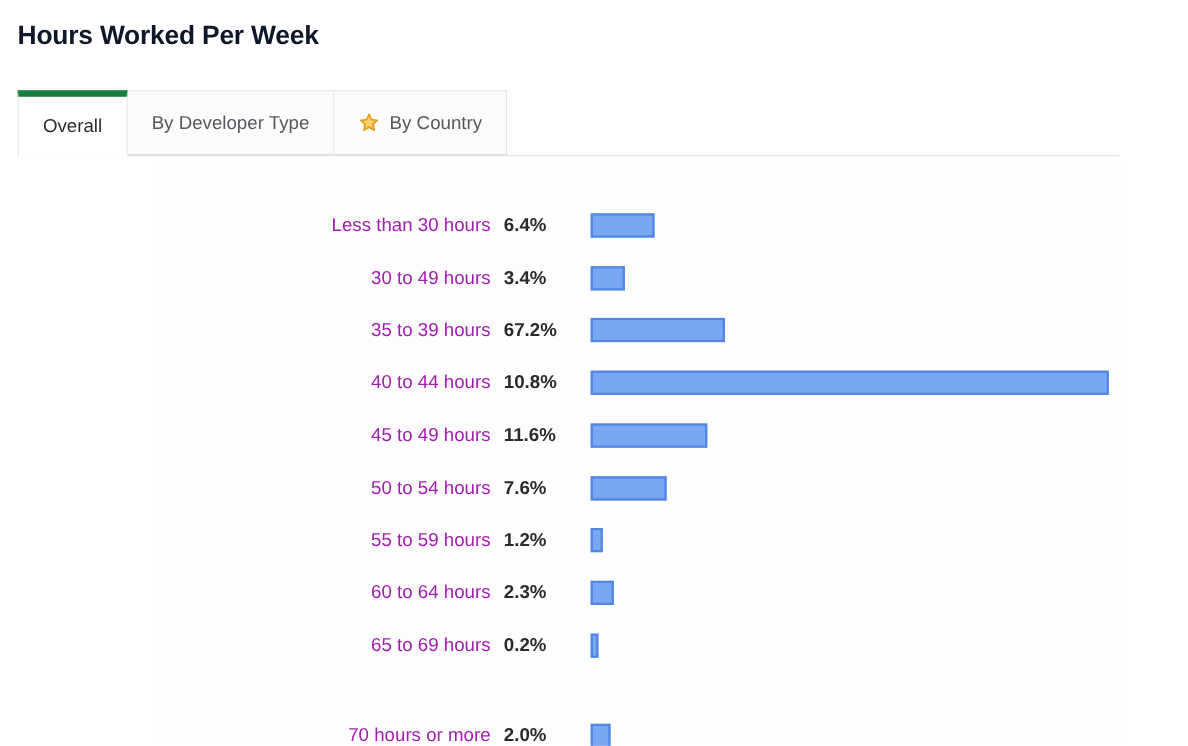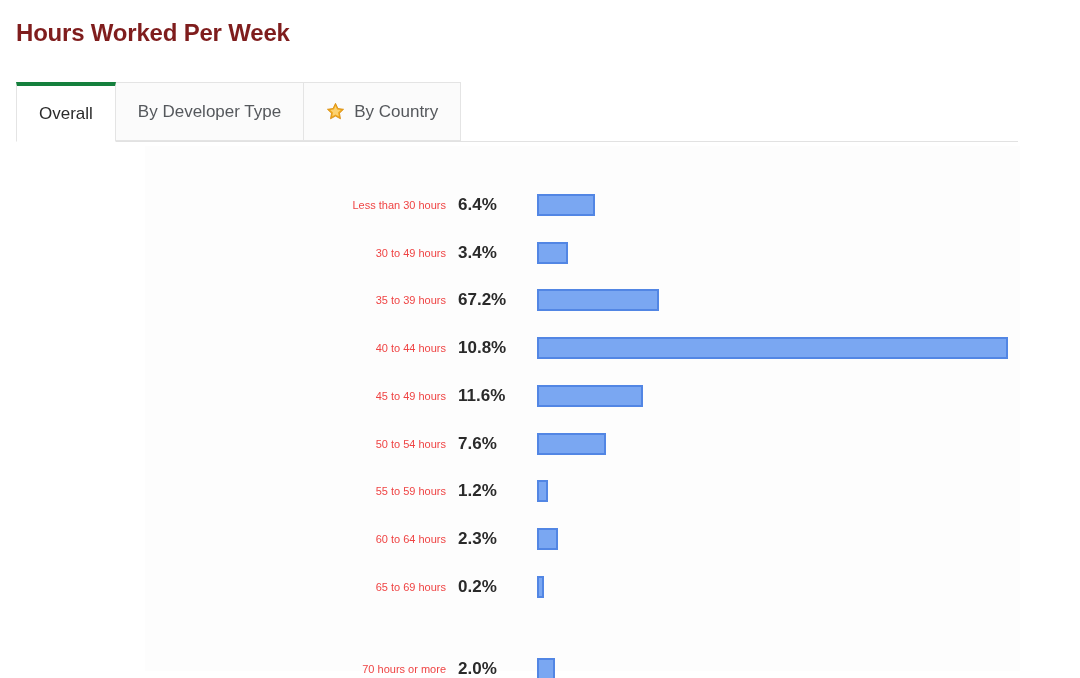--- a/index.html
+++ b/index.html
@@ -20,21 +20,21 @@
     background: #ffffff;
   }
 
   
   .page-title {
     position: absolute;
     left: 16px;
     top: 19px;
     font-size: 24px;
     font-weight: bold;
-    color: #7f1d1d;
+    color: #0f172a;
     letter-spacing: -0.2px;
     white-space: nowrap;
   }
 
   
   .tabstrip {
     position: absolute;
     left: 16px;
     top: 82px;
     width: 1002px;
@@ -66,21 +66,21 @@
     border-left: none;
     cursor: pointer;
     white-space: nowrap;
   }
   .tab:first-child { border-left: 1px solid #e4e4e4; }
 
   .tab.active {
     background: #ffffff;
     color: #2b2b2b;
     border-bottom-color: #ffffff;
-    border-top: 4px solid #15803d;
+    border-top: 6px solid #15803d;
     z-index: 3;
     height: 60px;
   }
 
   .tab-label { line-height: 1; }
 
   .star-icon {
     display: inline-block;
     width: 19px;
     height: 19px;
@@ -110,22 +110,22 @@
     height: 34px;
     display: flex;
     align-items: center;
   }
 
   .row-label {
     position: absolute;
     left: 170px;
     width: 276px;
     text-align: right;
-    font-size: 11px;
-    color: #ef4444;
+    font-size: 17px;
+    color: #a21caf;
     line-height: 34px;
     white-space: nowrap;
   }
 
   .row-value {
     position: absolute;
     left: 458px;
     width: 70px;
     text-align: left;
     font-size: 17px;

